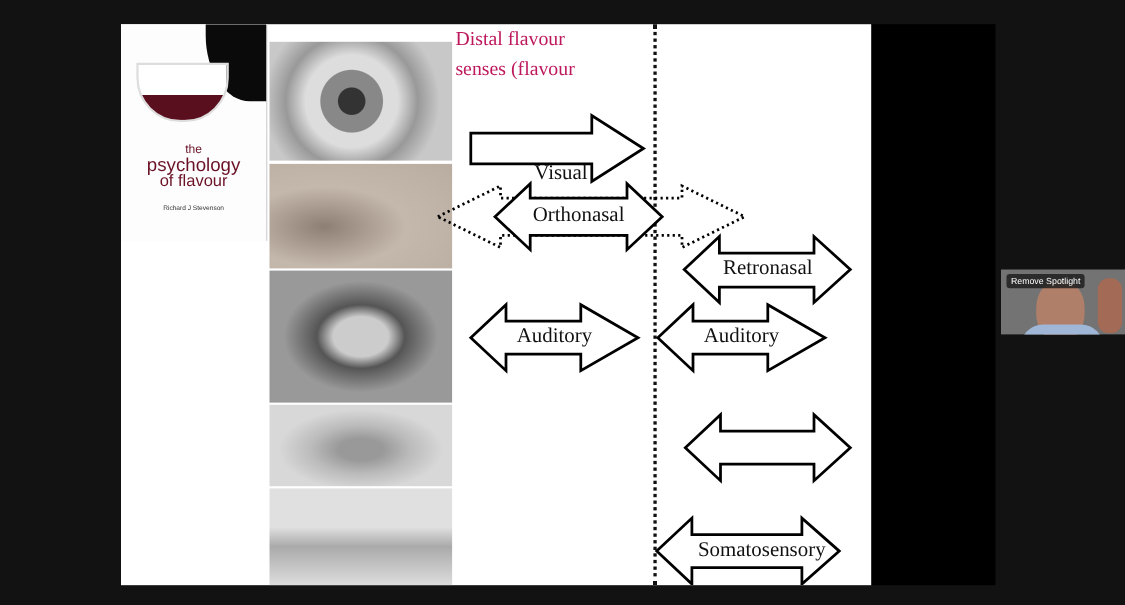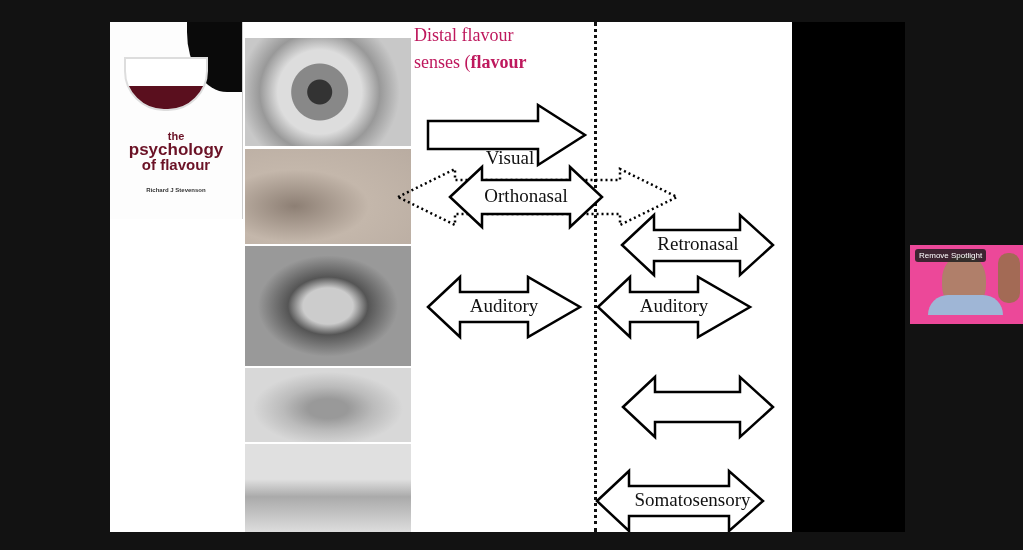--- a/index.html
+++ b/index.html
@@ -1,28 +1,28 @@
 <!DOCTYPE html>
 <html><head>
 <meta charset="utf-8">
 <style>
   html,body{margin:0;padding:0;}
   body{width:1023px;height:550px;background:#121212;position:relative;overflow:hidden;font-family:"Liberation Serif",serif;}
   .share{position:absolute;left:110px;top:22px;width:795px;height:510px;background:#000;}
   .slide{position:absolute;left:0;top:0;width:682px;height:510px;background:#fff;overflow:hidden;}
   .book{position:absolute;left:0;top:0;width:132px;height:197px;background:#fdfdfd;border-right:1px solid #ccc;}
   .book .glassdark{position:absolute;right:0;top:0;width:55px;height:70px;background:#0a0a0a;border-bottom-left-radius:40px 60px;}
-  .book .t1{position:absolute;left:0;width:132px;text-align:center;color:#6b1226;font-family:"Liberation Sans",sans-serif;font-weight:bold;}
+  .book .t1{position:absolute;left:0;width:132px;text-align:center;color:#6b1226;font-family:"Liberation Sans",sans-serif;font-weight:normal;}
   .photo{position:absolute;left:135px;width:166px;background:#bbb;}
   .txt{position:absolute;color:#be185d;font-size:18px;line-height:27px;text-align:left;}
-  .txt b{font-weight:bold;}
+  .txt b{font-weight:normal;}
   .divider{position:absolute;left:484px;top:0;height:510px;border-left:3px dotted #111;}
   svg.arrows{position:absolute;left:0;top:0;}
   .lbl{position:absolute;font-size:19px;color:#111;text-align:center;white-space:nowrap;}
-  .video{position:absolute;left:910px;top:245px;width:113px;height:79px;background:#ec4899;overflow:hidden;text-decoration:underline;}
+  .video{position:absolute;left:910px;top:245px;width:113px;height:59px;background:#737373;overflow:hidden;text-decoration:underline;}
   .video .face{position:absolute;left:32px;top:10px;width:44px;height:55px;background:#b07f6a;border-radius:45%;}
   .video .shirt{position:absolute;left:18px;top:50px;width:75px;height:20px;background:#9fb6d6;border-radius:20px 20px 0 0;}
   .video .hand{position:absolute;left:88px;top:8px;width:22px;height:50px;background:#a36a55;border-radius:10px;}
   .spot{position:absolute;left:5px;top:4px;background:rgba(30,30,30,0.85);color:#fff;font-family:"Liberation Sans",sans-serif;font-size:8px;padding:2px 4px;border-radius:3px;}
 </style>
 </head>
 <body>
 
 <div class="share">
   <div class="slide">

